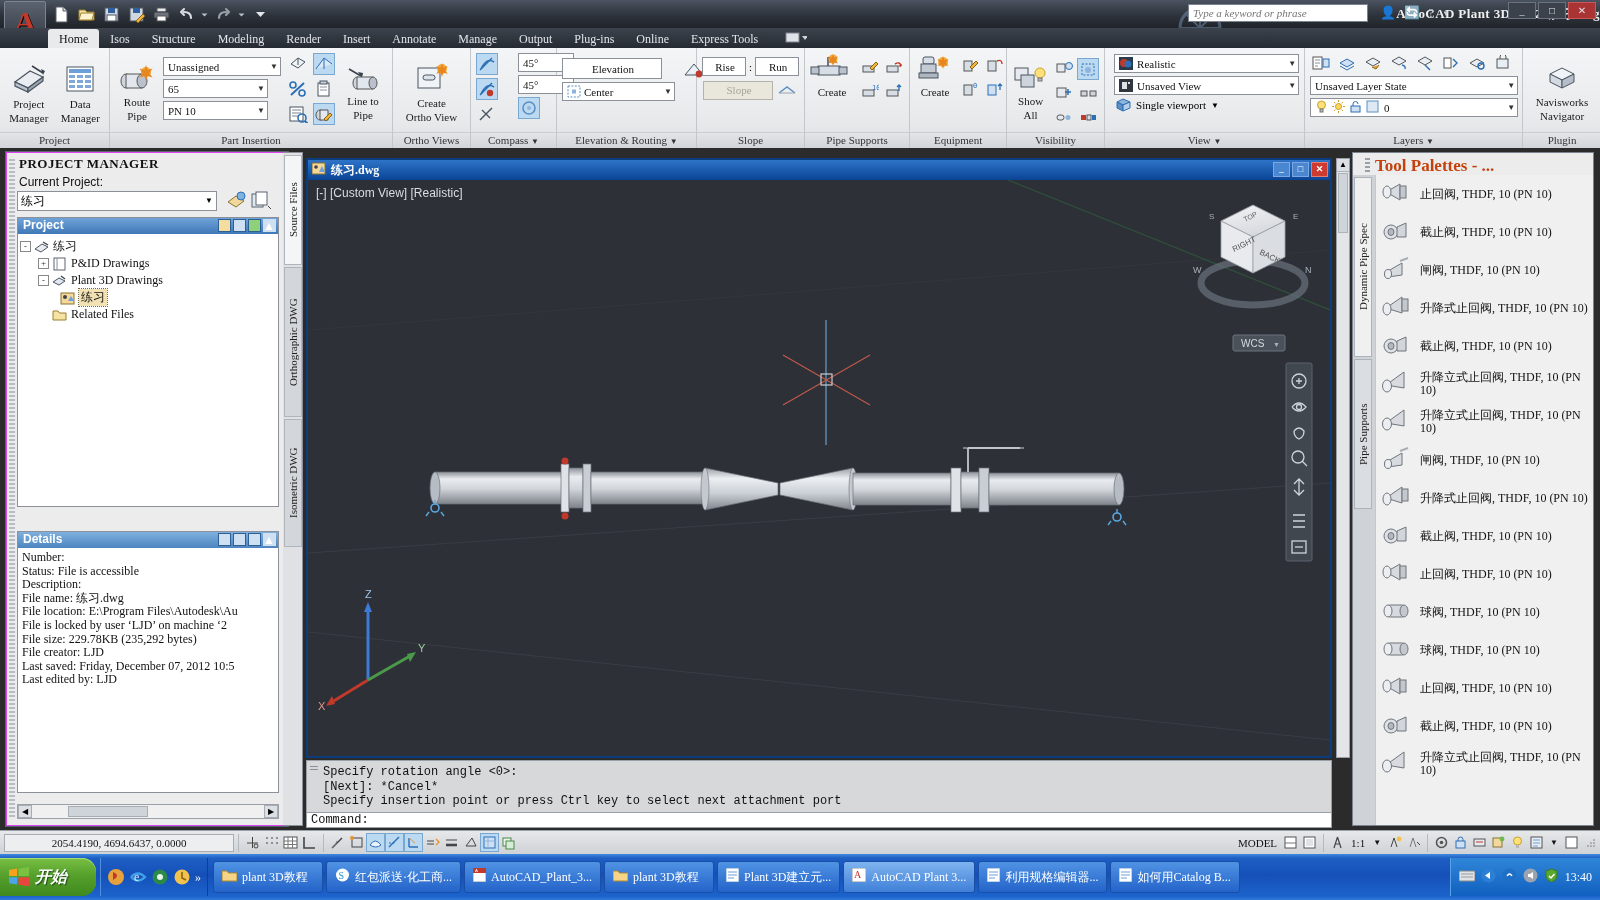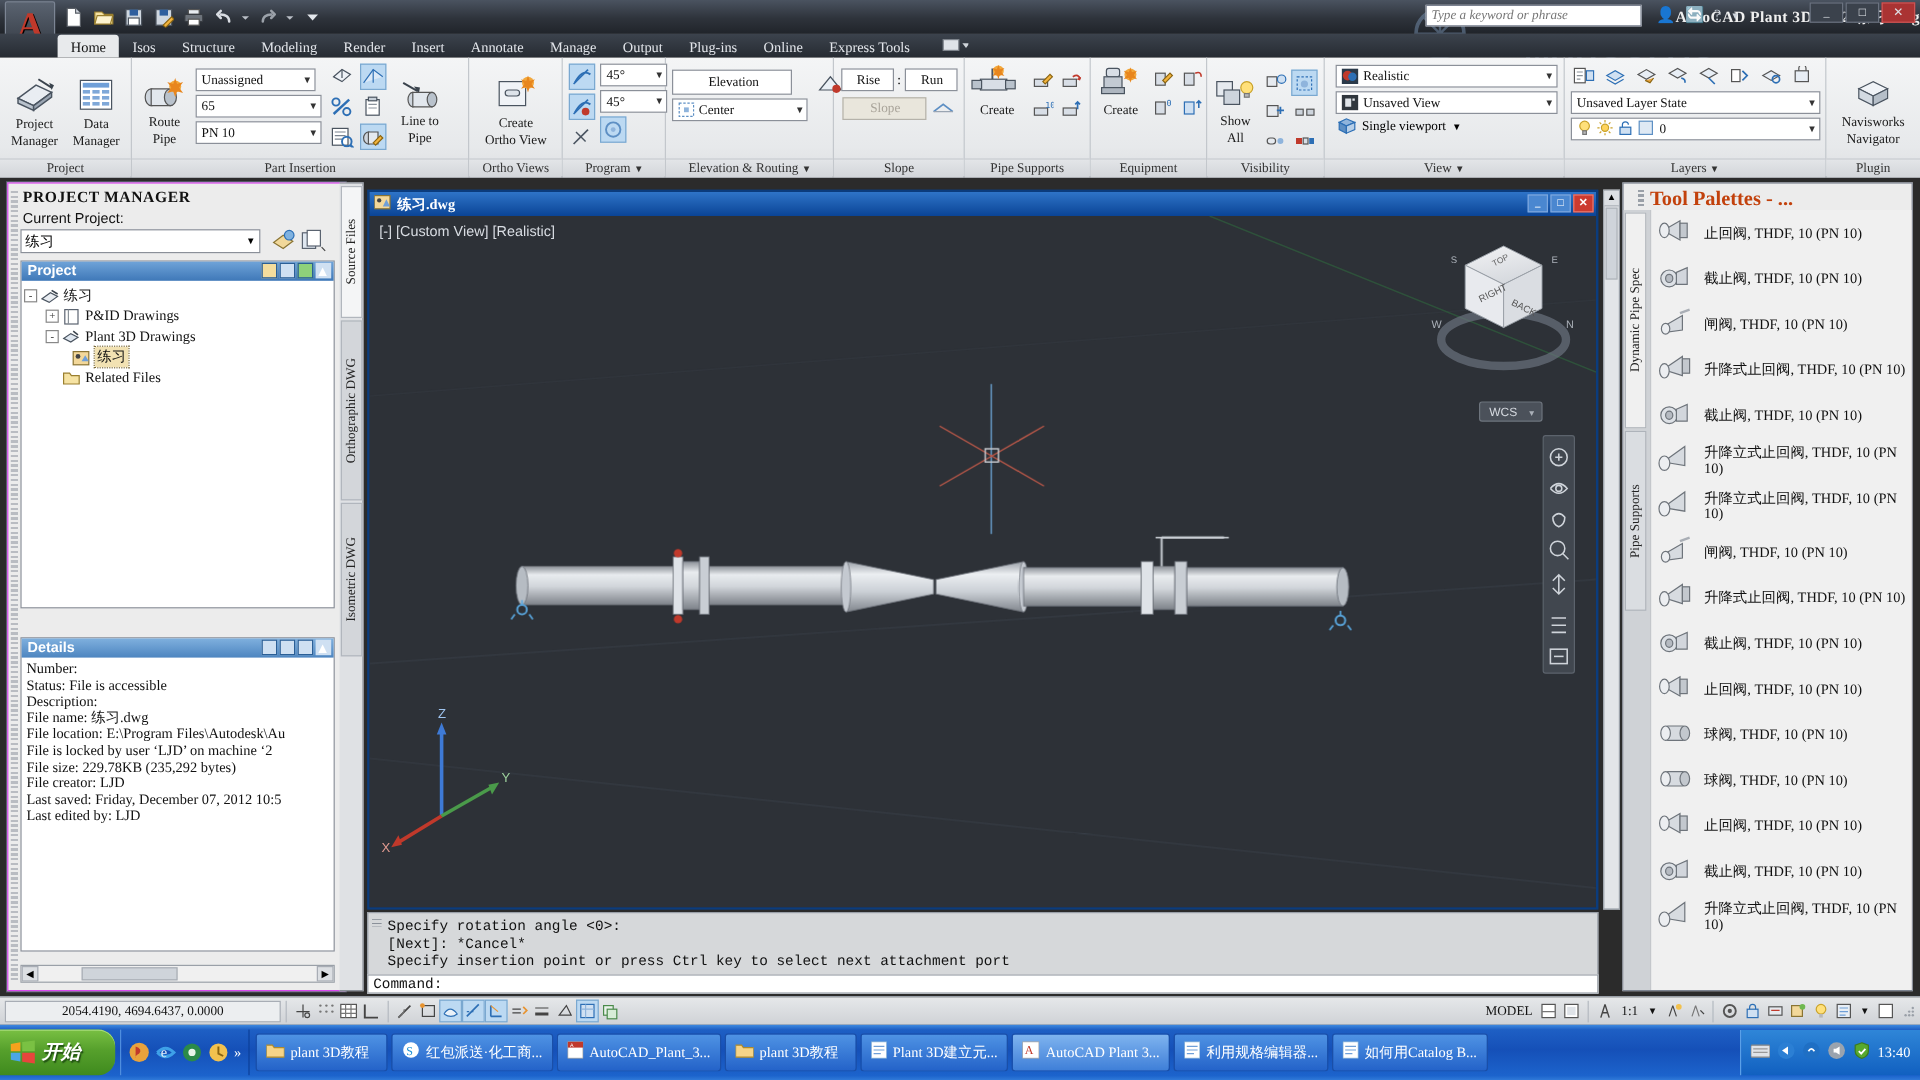--- a/index.html
+++ b/index.html
@@ -474,21 +474,21 @@
             <g>
                 <circle cx="29" cy="8" r="5" fill="#f2a83b"></circle>
                 <path d="M29 1 l1.6 5 5-1.6 -3.4 4.6 3.4 4.6 -5-1.6 -1.6 5 -1.6-5 -5 1.6 3.4-4.6 -3.4-4.6 5 1.6z" fill="#e8861e"></path>
               </g>
           </svg>
           <div class="lbl">Route</div>
           <div class="lbl">Pipe</div>
         </div>
 
         <div class="ctlcol" style="margin-top:-6px">
-          <div class="combo" style="width:100px">
+          <div class="combo" style="width:118px">
             <span class="v">Unassigned</span>
             <span class="cv">▼</span>
           </div>
           <div class="combo" style="width:105px">
             <span class="v">65</span>
             <span class="cv">▼</span>
           </div>
           <div class="combo" style="width:105px">
             <span class="v">PN 10</span>
             <span class="cv">▼</span>
@@ -589,38 +589,38 @@
                 <circle cx="12" cy="12" r="3.2" fill="#c0392b"></circle>
               </svg>
           </div>
           <div class="sbtn">
             <svg width="18" height="16" viewBox="0 0 18 16">
                 <path d="M2 14 L14 2" stroke="#4a5460" stroke-width="1.4"></path>
                 <path d="M4 4 L12 12" stroke="#4a5460" stroke-width="1.2"></path>
               </svg>
           </div>
         </div>
-        <div class="ctlcol" style="margin-left:0">
+        <div class="ctlcol" style="margin-left:16px">
           <div class="combo" style="width:56px">
             <span class="v">45°</span>
             <span class="cv">▼</span>
           </div>
           <div class="combo" style="width:56px">
             <span class="v">45°</span>
             <span class="cv">▼</span>
           </div>
           <div class="sbtn on">
             <svg width="18" height="16" viewBox="0 0 18 16">
                 <circle cx="9" cy="8" r="6" fill="none" stroke="#5d8fc4" stroke-width="1.6"></circle>
                 <circle cx="9" cy="8" r="2" fill="#8fb4dc"></circle>
               </svg>
           </div>
         </div>
       </div>
-      <div class="ptitle"><span>Program</span> <span style="font-size:8px">▼</span></div>
+      <div class="ptitle"><span>Compass</span> <span style="font-size:8px">▼</span></div>
     </div>
 
     <div class="panel" style="width:140px">
       <div class="body" style="align-items:flex-start; padding-top:10px">
         <div class="ctlcol">
           <div class="combo" style="width:100px; height:21px">
             <span class="v" style="text-align:center">Elevation</span>
           </div>
           <div class="combo" style="width:113px">
             <svg width="14" height="13" viewBox="0 0 14 13" style="margin-right:3px">

